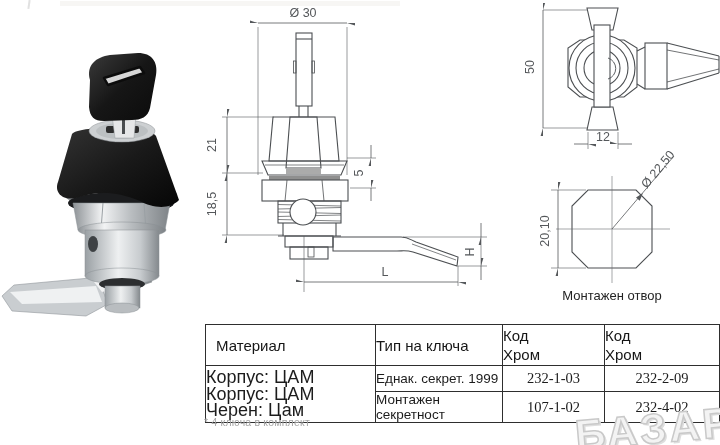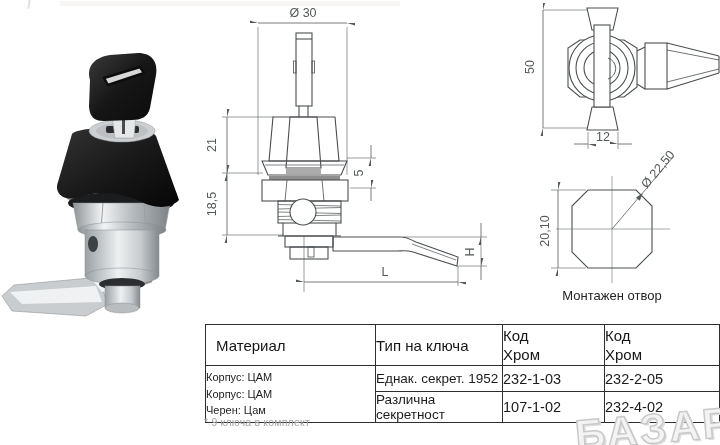--- a/index.html
+++ b/index.html
@@ -8,23 +8,23 @@
   .abs{position:absolute;}
   svg text{font-family:"Liberation Sans",sans-serif;fill:#54575a;font-size:12.5px;}
   
   .spec{position:absolute;left:205px;top:324px;border-collapse:collapse;table-layout:fixed;
         width:514px;}
   .spec td{border:1px solid #2e2e2e;padding:0;vertical-align:middle;}
   .spec .hdr td{height:40px;font-size:15px;color:#161616;}
   .spec .c{}
   .spec .hl{padding-left:10px;text-align:left;}
   .spec .twoline div{line-height:19px;}
-  .mat{font-size:11px;line-height:16.4px;padding-left:10px;}
+  .mat{font-size:18px;line-height:16.4px;padding-left:10px;}
   .ktype{font-size:13.5px;padding-left:7px;height:25px;}
-  .code{font-size:14.5px;height:25px;}
+  .code{font-size:14.5px;text-align:center;height:25px;font-family:Liberation Serif, serif;}
   .footnote{position:absolute;left:204px;top:416px;font-size:10.5px;color:#a3a3a3;
             letter-spacing:.2px;}
   .watermark{position:absolute;right:-14px;bottom:-8px;font-size:42px;font-weight:bold;
              letter-spacing:3px;color:#f3f3f3;-webkit-text-stroke:1.5px #c9c9c9;
              text-shadow:2px 2px 0 #dedede;transform:rotate(-5deg);z-index:5;
              font-family:"Liberation Sans",sans-serif;}
   .artifact{position:absolute;background:#bdbdbd;opacity:.45;}
   .smudge{position:absolute;background:#efeeea;opacity:.5;}
 </style>
 </head>
@@ -262,29 +262,29 @@
         <div>Код</div>
         <div>Хром</div>
       </td>
     </tr>
     <tr>
       <td rowspan="2" class="mat">
         <div>Корпус: ЦАМ</div>
         <div>Корпус: ЦАМ</div>
         <div>Черен: Цам</div>
       </td>
-      <td class="ktype">Еднак. секрет. 1952</td>
+      <td class="ktype">Еднак. секрет. 1999</td>
       <td class="code">232-1-03</td>
-      <td class="code">232-2-05</td>
+      <td class="code">232-2-09</td>
     </tr>
     <tr>
-      <td class="ktype">Различна секретност</td>
+      <td class="ktype">Монтажен секретност</td>
       <td class="code">107-1-02</td>
       <td class="code">232-4-02</td>
     </tr>
   </tbody>
     </table>
 
-  <div class="footnote">* 9 ключа в комплект</div>
+  <div class="footnote">* 4 ключа в комплект</div>
 
   <div class="watermark">БАЗАР</div>
 
 </div>
 
 </body></html>

